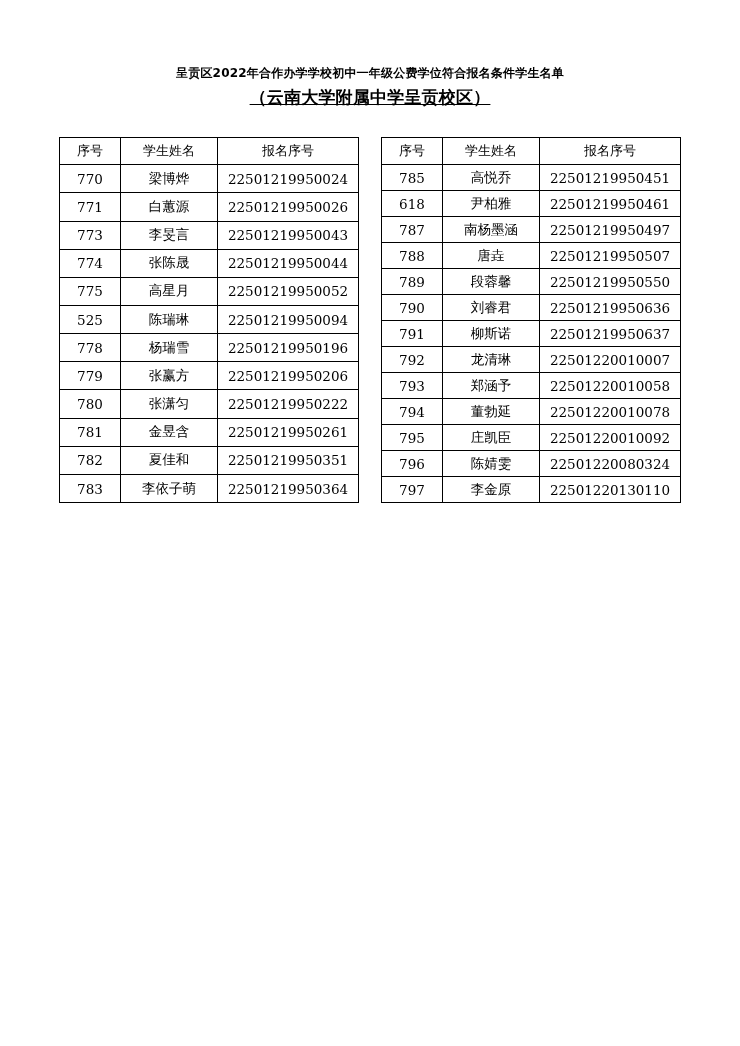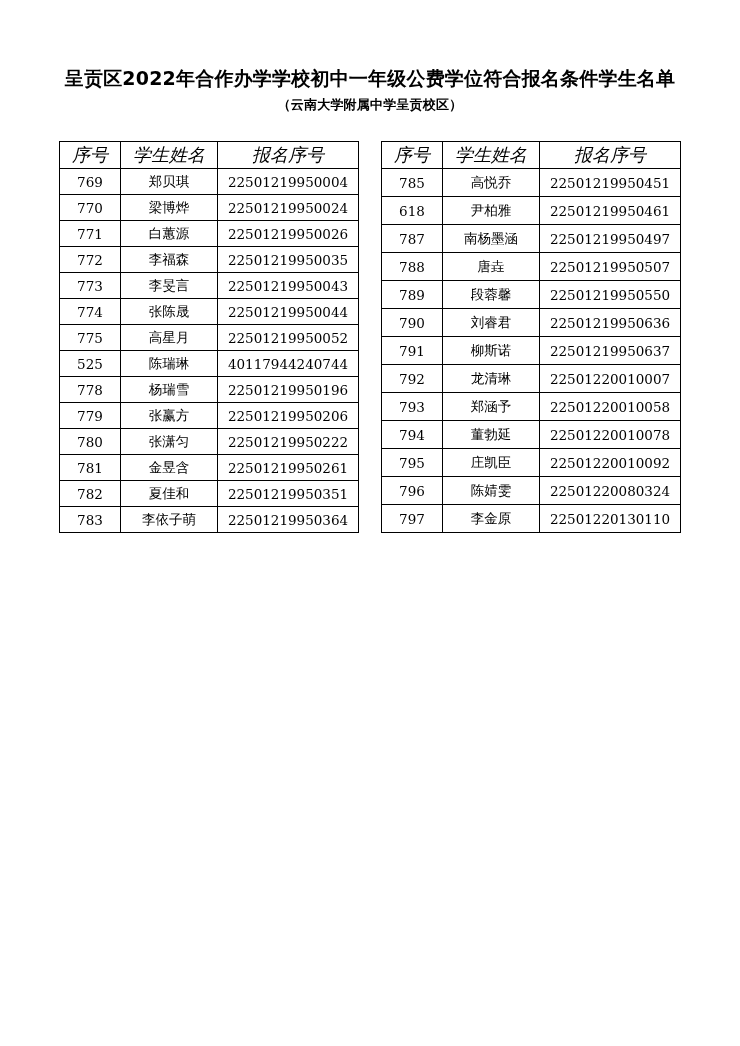--- a/index.html
+++ b/index.html
@@ -20,31 +20,32 @@
     position: relative;
     box-sizing: border-box;
   }
   .title-block {
     text-align: center;
     margin-top: 64px;
   }
   .doc-title {
     font-family: "DejaVu Sans", "Liberation Sans", sans-serif;
     font-weight: bold;
-    font-size: 19px;
+    font-size: 12px;
     letter-spacing: 0.2px;
     line-height: 1.5;
   }
   .doc-subtitle {
     font-family: "DejaVu Sans", "Liberation Sans", sans-serif;
     font-weight: bold;
-    font-size: 13px;
+    font-size: 17px;
     letter-spacing: 0.2px;
     line-height: 1.6;
     margin-top: 2px;
+    text-decoration: underline;
   }
   .tables-wrap {
     display: flex;
     justify-content: center;
     gap: 22px;
     margin-top: 26px;
   }
   table.roster {
     border-collapse: collapse;
     table-layout: fixed;
@@ -53,23 +54,22 @@
     border: 1px solid #000000;
     text-align: center;
     vertical-align: middle;
     font-size: 13.5px;
     height: 25px;
     padding: 0 2px;
     font-family: "DejaVu Serif", "Liberation Serif", serif;
     font-weight: normal;
   }
   table.roster th {
-    font-size: 18px;
+    font-size: 13px;
     height: 26px;
-    font-style: italic;
   }
   .col-seq { width: 56px; }
   .col-name { width: 92px; }
   .col-reg { width: 136px; }
 </style>
 </head>
 <body>
 
 <div class="page">
 
@@ -82,58 +82,48 @@
     <table class="roster">
       <thead>
         <tr>
           <th class="col-seq">序号</th>
           <th class="col-name">学生姓名</th>
           <th class="col-reg">报名序号</th>
         </tr>
       </thead>
       <tbody id="left-body">
           <tr>
-            <td class="col-seq">769</td>
-            <td class="col-name">郑贝琪</td>
-            <td class="col-reg">22501219950004</td>
-          </tr>
-          <tr>
             <td class="col-seq">770</td>
             <td class="col-name">梁博烨</td>
             <td class="col-reg">22501219950024</td>
           </tr>
           <tr>
             <td class="col-seq">771</td>
             <td class="col-name">白蕙源</td>
             <td class="col-reg">22501219950026</td>
           </tr>
           <tr>
-            <td class="col-seq">772</td>
-            <td class="col-name">李福森</td>
-            <td class="col-reg">22501219950035</td>
-          </tr>
-          <tr>
             <td class="col-seq">773</td>
             <td class="col-name">李旻言</td>
             <td class="col-reg">22501219950043</td>
           </tr>
           <tr>
             <td class="col-seq">774</td>
             <td class="col-name">张陈晟</td>
             <td class="col-reg">22501219950044</td>
           </tr>
           <tr>
             <td class="col-seq">775</td>
             <td class="col-name">高星月</td>
             <td class="col-reg">22501219950052</td>
           </tr>
           <tr>
             <td class="col-seq">525</td>
             <td class="col-name">陈瑞琳</td>
-            <td class="col-reg">40117944240744</td>
+            <td class="col-reg">22501219950094</td>
           </tr>
           <tr>
             <td class="col-seq">778</td>
             <td class="col-name">杨瑞雪</td>
             <td class="col-reg">22501219950196</td>
           </tr>
           <tr>
             <td class="col-seq">779</td>
             <td class="col-name">张赢方</td>
             <td class="col-reg">22501219950206</td>

